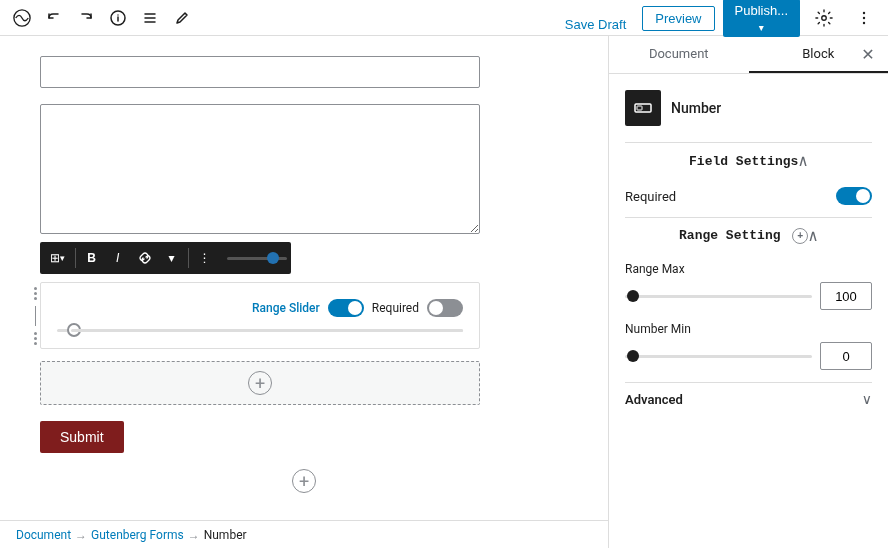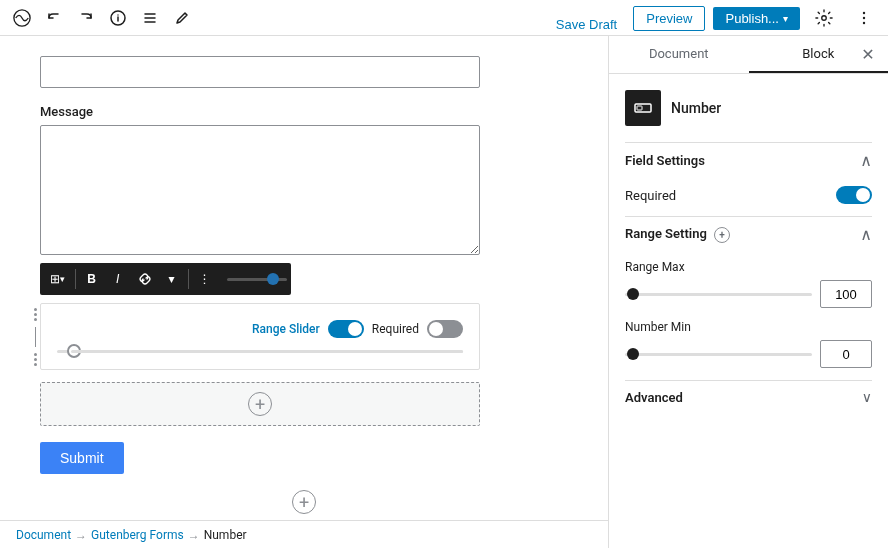--- a/index.html
+++ b/index.html
@@ -21,21 +21,21 @@
     }
     .save-draft-btn {
       background: none; border: none; color: #007cba; cursor: pointer; font-size: 13px; padding: 4px 8px; margin-top: 12px;
     }
     .preview-btn {
       background: #fff; border: 1px solid #007cba; color: #007cba; padding: 4px 12px;
       border-radius: 2px; cursor: pointer; font-size: 13px;
     }
     .publish-btn {
       background: #007cba; border: none; color: #fff; padding: 4px 12px;
-      border-radius: 2px; cursor: pointer; font-size: 13px; display: flex; align-items: center; gap: 4px;
+      border-radius: 2px; cursor: pointer; font-size: 13px; display: flex; align-items: center; gap: 4px; flex-direction: column;
     }
     .publish-btn .chevron { font-size: 10px; }
     .settings-btn {
       width: 32px; height: 32px; border: none; background: none; cursor: pointer;
       display: flex; align-items: center; justify-content: center; border-radius: 2px;
     }
     .more-btn {
       width: 32px; height: 32px; border: none; background: none; cursor: pointer;
       display: flex; align-items: center; justify-content: center; border-radius: 2px;
     }
@@ -125,21 +125,21 @@
       margin-top: 12px; cursor: pointer; background: #f6f7f7;
     }
     .add-circle {
       width: 24px; height: 24px; border: 1px solid #8c8f94; border-radius: 50%;
       display: flex; align-items: center; justify-content: center; color: #8c8f94;
       font-size: 18px; cursor: pointer;
     }
 
     
     .submit-btn {
-      background: #3b82f6; color: #fff; border: none; border-radius: 2px;
+      background: #7f1d1d; color: #fff; border: none; border-radius: 2px;
       padding: 8px 20px; font-size: 14px; cursor: pointer; margin-top: 16px;
     }
 
     
     .bottom-add {
       display: flex; align-items: center; justify-content: center;
       margin-top: 16px;
     }
     .bottom-add-circle {
       width: 24px; height: 24px; border: 1px solid #8c8f94; border-radius: 50%;
@@ -181,23 +181,24 @@
       display: flex; align-items: center; gap: 10px; margin-bottom: 16px;
     }
     .block-type-icon {
       width: 36px; height: 36px; background: #1e1e1e; border-radius: 2px;
       display: flex; align-items: center; justify-content: center; color: #fff; font-size: 16px;
     }
     .block-type-name { font-size: 14px; font-weight: 500; }
 
     
     .section-header {
-      display: flex; justify-content: space-between; align-items: center;
+      display: flex; justify-content: center; align-items: center;
       padding: 8px 0; border-top: 1px solid #ddd; margin-bottom: 8px;
       cursor: pointer;
+      font-family: Liberation Mono, monospace;
     }
     .section-title { font-size: 13px; font-weight: 600; }
     .section-toggle { color: #646970; font-size: 16px; }
 
     
     .field-row {
       display: flex; justify-content: space-between; align-items: center;
       margin-bottom: 12px;
     }
     .field-row-label { font-size: 13px; color: #1e1e1e; }
@@ -300,21 +301,20 @@
   </div>
 </div>
 
 <div class="layout">
 
   <div class="main">
     
     <input type="text" class="form-input" style="margin-left: 0px; margin-bottom: 16px;">
 
     
-    <div class="field-label">Message</div>
     <textarea class="message-textarea" style=""></textarea>
 
     
     <div class="block-toolbar">
       <button class="bt-btn">
         <span>⊞</span>
         <span style="font-size:9px;">▾</span>
       </button>
       <div class="bt-divider"></div>
       <button class="bt-btn">

